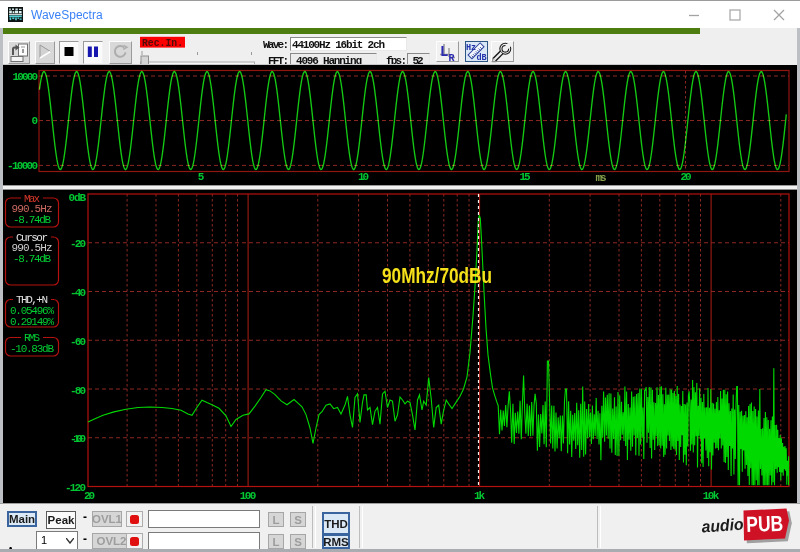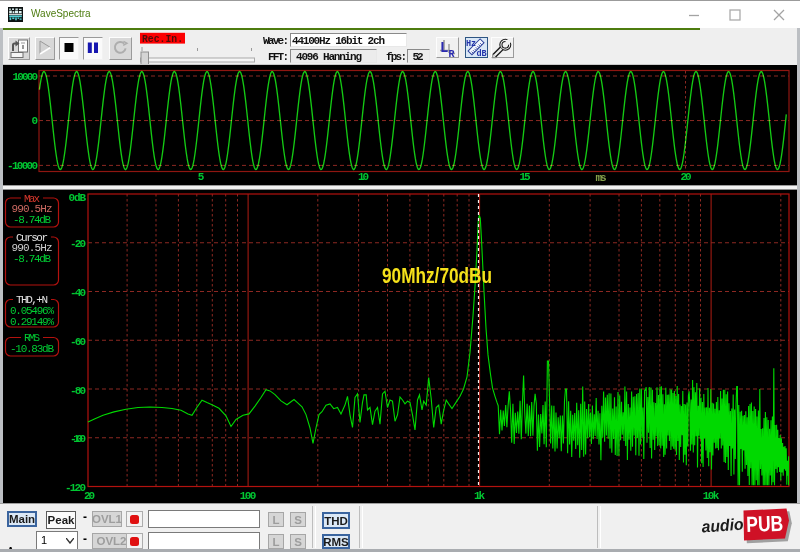--- a/index.html
+++ b/index.html
@@ -1,21 +1,21 @@
 <!DOCTYPE html>
 <html><head><meta charset="utf-8"><style>
 html,body{margin:0;padding:0;width:800px;height:552px;overflow:hidden;background:#fff;}
 body{font-family:"Liberation Sans",sans-serif;}
 #win{position:absolute;top:0;left:0;width:800px;height:552px;background:#efefef;}
 .abs{position:absolute;}
 
 #title{top:0;left:0;width:800px;height:28px;background:#fff;border-top:1px solid #9b9b9b;box-sizing:border-box;}
-#title .txt{position:absolute;left:31px;top:7px;font-size:10px;color:#4d7c0f;}
-
-#toolbar{top:28px;left:0;width:700px;height:37px;background:#efefef;border-top:2px solid #4d7c0f;box-sizing:border-box;}
+#title .txt{position:absolute;left:31px;top:7px;font-size:12px;color:#3b82f6;}
+
+#toolbar{top:28px;left:0;width:700px;height:37px;background:#efefef;border-top:6px solid #4d7c0f;box-sizing:border-box;}
 #toolbar:after{content:"";position:absolute;left:0;bottom:0;width:100%;height:1px;background:#c9c9c9;}
 .tbtn{position:absolute;top:6.5px;height:23px;box-sizing:border-box;background:#d8d8d8;
  border-top:1px solid #fdfdfd;border-left:1px solid #fdfdfd;border-bottom:1px solid #9a9a9a;border-right:1px solid #9a9a9a;}
 .tbtn.on{background:#fafafa;border-top-color:#9a9a9a;border-left-color:#9a9a9a;border-bottom-color:#f2f2f2;border-right-color:#f2f2f2;}
 .sunk{position:absolute;background:#fff;box-sizing:border-box;border-top:1px solid #8a8a8a;border-left:1px solid #8a8a8a;border-bottom:1px solid #e8e8e8;border-right:1px solid #e8e8e8;}
 .mono{font-family:"Liberation Mono",monospace;}
 
 .sideL{top:28px;left:0;width:3px;height:522px;background:#bcbfc3;}
 .sideR{top:28px;left:797px;width:3px;height:522px;background:#bcbfc3;}
 .sideB{top:549px;left:0;width:800px;height:3px;background:#a9acb0;}
@@ -265,21 +265,21 @@
  <div class="bb blue" style="left:7px;top:7px;width:30px;height:16px;">Main</div>
  <div class="bb" style="left:46px;top:7px;width:30px;height:18px;">Peak</div>
  <div style="position:absolute;left:83px;top:6px;font-weight:bold;font-size:12px;">-</div>
  <div class="bb dis" style="left:92px;top:7px;width:30px;height:16px;">OVL1</div>
  <div class="bb" style="left:126px;top:7px;width:17px;height:16px;border:1px solid #adadad;background:#f2f2f2;">
         <span style="width:9px;height:9px;background:#e01010;border-radius:2.5px;display:inline-block;"></span>
       </div>
  <div class="fld" style="left:148px;top:6px;width:112px;height:18px;"></div>
  <div class="bb dis" style="left:268px;top:8px;width:16px;height:15px;">L</div>
  <div class="bb dis" style="left:290px;top:8px;width:16px;height:15px;">S</div>
- <div class="bb blue" style="left:322px;top:8px;width:28px;height:17px;">THD</div>
+ <div class="bb blue" style="left:322px;top:8px;width:28px;height:23px;">THD</div>
 
  <div style="position:absolute;left:7px;top:42px;font-weight:bold;font-size:10px;">Avg:</div>
  <div class="fld" style="left:36px;top:27px;width:42px;height:19px;font-size:11px;padding:2px 0 0 4px;">1<svg style="position:absolute;right:3px;top:6px" width="8" height="6">
           <path d="M 0 0 L 4 5 L 8 0" fill="none" stroke="#333" stroke-width="1.4"></path>
         </svg></div>
  <div style="position:absolute;left:83px;top:28px;font-weight:bold;font-size:12px;">-</div>
  <div class="bb dis" style="left:92px;top:29px;width:39px;height:16px;">OVL2</div>
  <div class="bb" style="left:126px;top:29px;width:17px;height:16px;border:1px solid #adadad;background:#f2f2f2;">
         <span style="width:9px;height:9px;background:#e01010;border-radius:2.5px;display:inline-block;"></span>
       </div>

